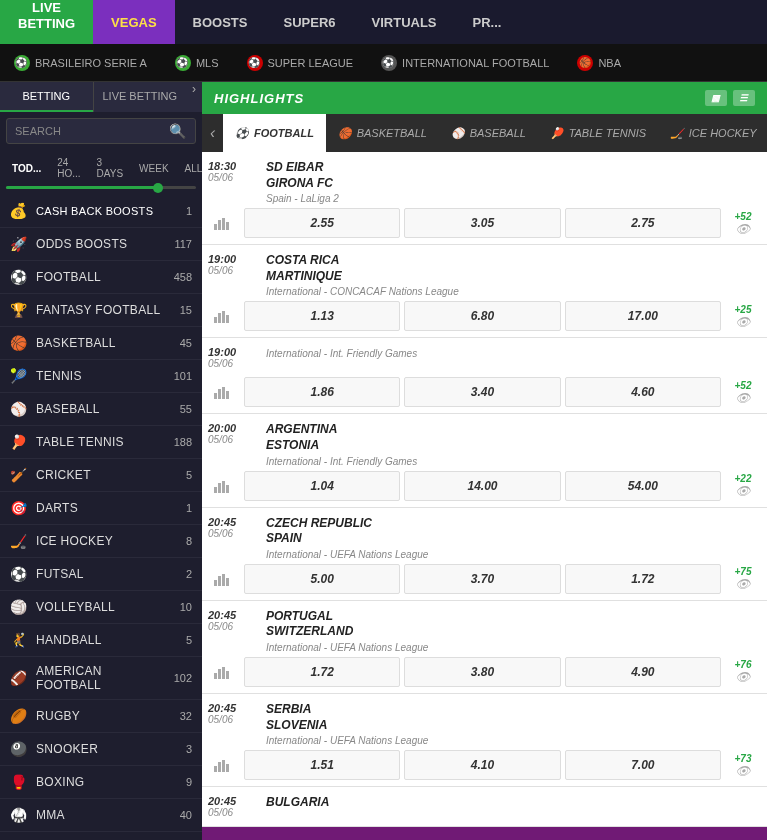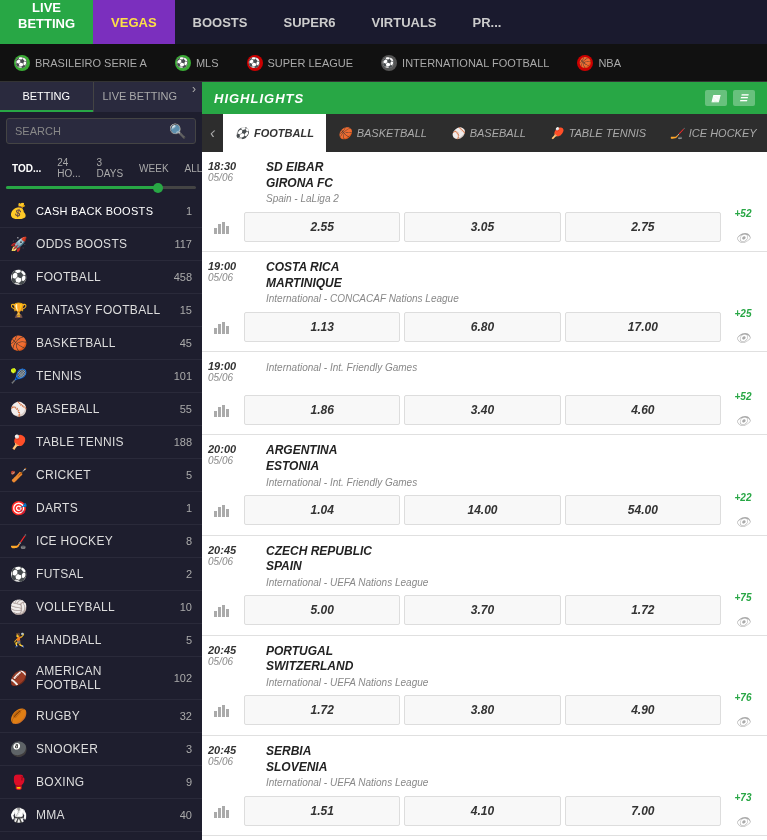--- a/index.html
+++ b/index.html
@@ -62,21 +62,21 @@
     .match-time { width: 60px; padding: 8px 6px; flex-shrink: 0; }
     .match-time .time { font-size: 11px; font-weight: bold; color: #333; }
     .match-time .date { font-size: 10px; color: #888; }
     .match-info { flex: 1; padding: 8px 4px 4px; }
     .match-teams { font-size: 12px; font-weight: 700; color: #222; line-height: 1.3; }
     .match-league { font-size: 10px; color: #888; margin-top: 2px; }
 
     .odds-row { display: flex; align-items: center; padding: 0 0 6px; }
     .stats-icon { width: 40px; display: flex; align-items: center; justify-content: center; color: #aaa; }
     .odds-btn { flex: 1; height: 30px; border: 1px solid #ddd; background: #f8f8f8; margin: 0 2px; display: flex; align-items: center; justify-content: center; font-size: 12px; font-weight: bold; color: #333; cursor: pointer; border-radius: 2px; }
-    .odds-extra { width: 44px; display: flex; flex-direction: column; align-items: center; justify-content: center; font-size: 10px; padding-right: 4px; gap: 12px; }
+    .odds-extra { width: 44px; display: flex; flex-direction: column; align-items: center; justify-content: center; font-size: 10px; padding-right: 4px; }
     .odds-plus { color: #28a745; font-weight: bold; }
     .odds-eye { color: #aaa; font-size: 12px; }
   </style>
 </head>
 <body>
 
 <div class="top-nav">
   <div class="top-nav-item green" style="flex-direction:column;line-height:1.2;">
     <span style="font-size:13px;">LIVE</span>
     <span style="font-size:13px;">BETTING</span>

